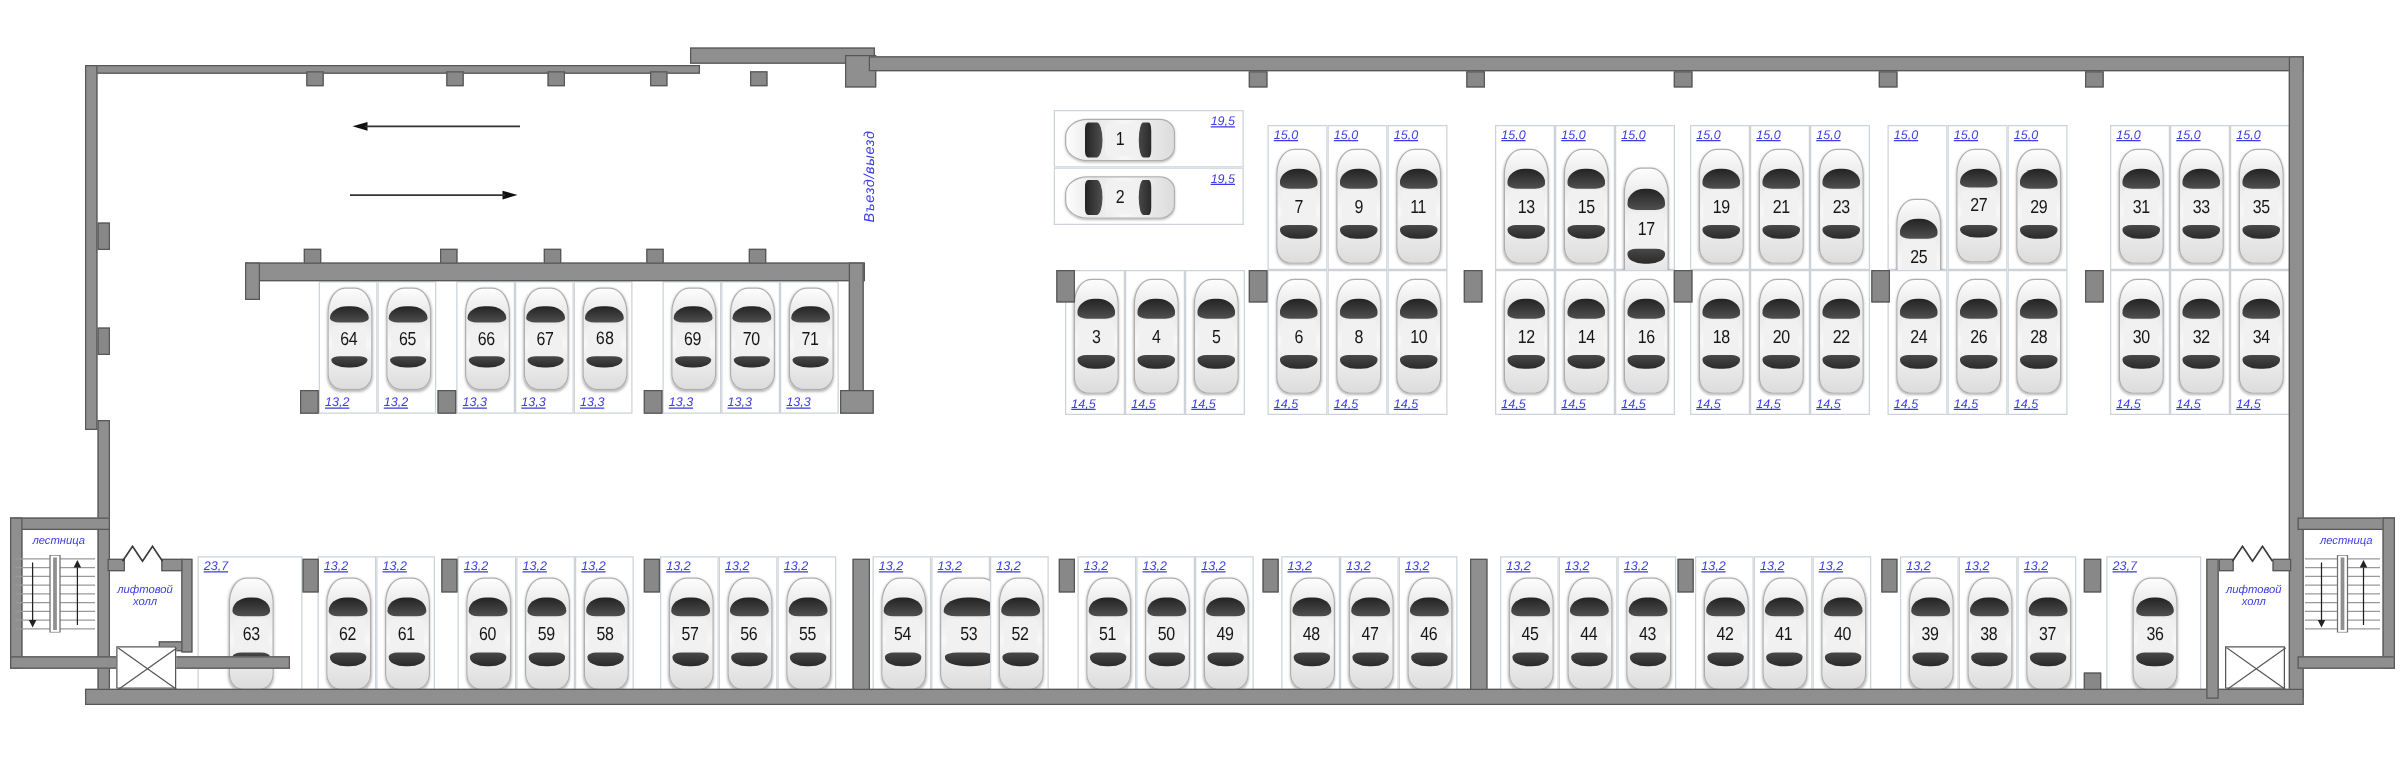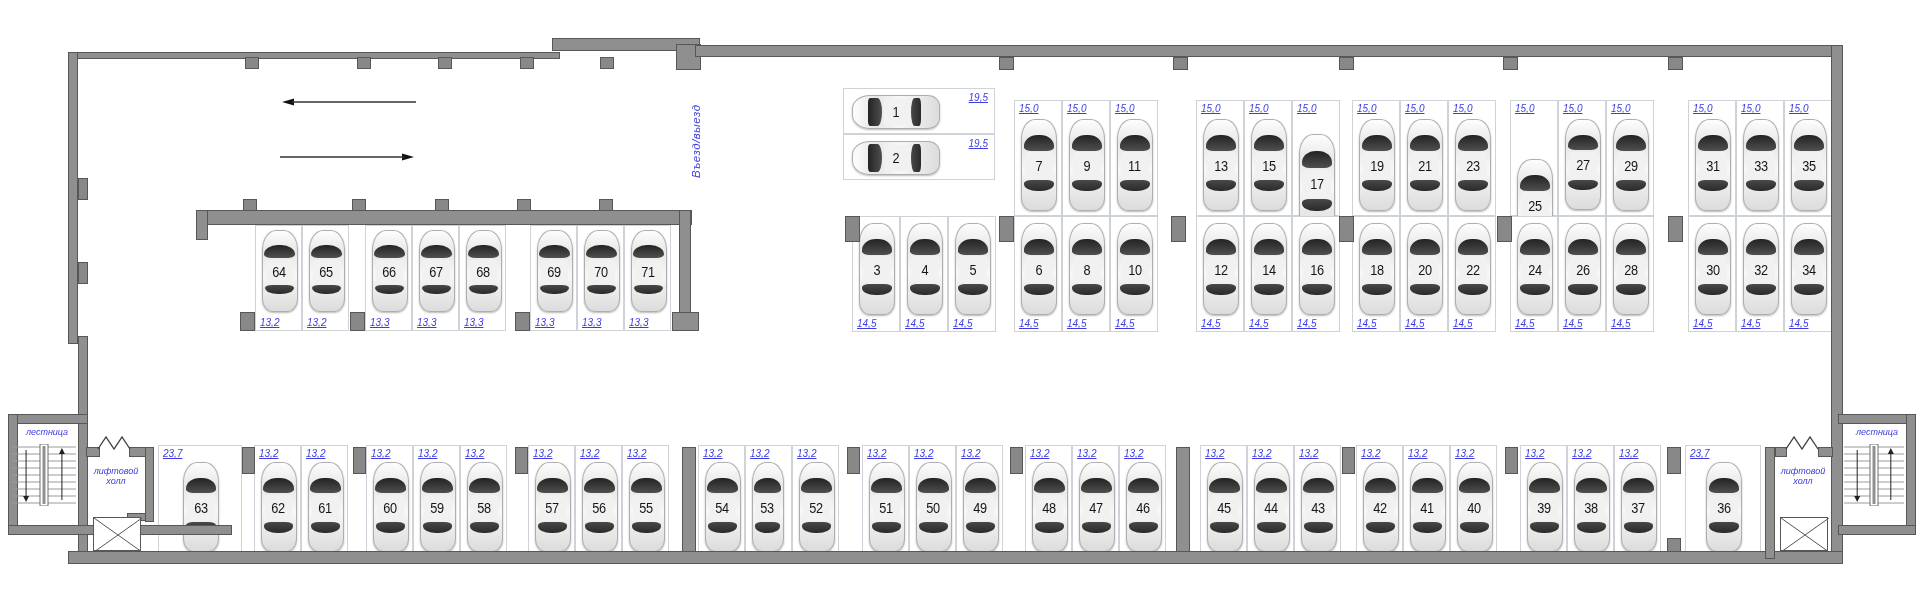--- a/index.html
+++ b/index.html
@@ -478,21 +478,21 @@
       <div class="car" style="left: 5.5px; top: 4px; width: 36px; height: 82px;">
         <div class="ws"></div>
         <div class="roof">
           <span class="num">67</span>
         </div>
         <div class="rw"></div>
       </div>
     </div>
     <div class="spot" style="left: 459px; top: 225px; width: 47px; height: 106px;">
       <span class="area" style="bottom: 2px; left: 4px;">13,3</span>
-      <div class="car" style="left: 5.5px; top: 4px; width: 36px; height: 82px;">
+      <div class="car" style="left: 5.5px; top: 4px; width: 36px; height: 82px; font-family: Liberation Mono, monospace;">
         <div class="ws"></div>
         <div class="roof">
           <span class="num">68</span>
         </div>
         <div class="rw"></div>
       </div>
     </div>
     <div class="spot" style="left: 530px; top: 225px; width: 47px; height: 106px;">
       <span class="area" style="bottom: 2px; left: 4px;">13,3</span>
       <div class="car" style="left: 5.5px; top: 4px; width: 36px; height: 82px;">
@@ -618,21 +618,21 @@
       <div class="car" style="left: 5.5px; top: 16px; width: 36px; height: 90px;">
         <div class="ws"></div>
         <div class="roof">
           <span class="num">54</span>
         </div>
         <div class="rw"></div>
       </div>
     </div>
     <div class="spot" style="left: 745px; top: 445px; width: 47px; height: 110px;">
       <span class="area" style="top: 2px; left: 4px;">13,2</span>
-      <div class="car" style="left: 5.5px; top: 16px; width: 32px; height: 90px;">
+      <div class="car" style="left: 5.5px; top: 16px; width: 48px; height: 90px;">
         <div class="ws"></div>
         <div class="roof">
           <span class="num">53</span>
         </div>
         <div class="rw"></div>
       </div>
     </div>
     <div class="spot" style="left: 792px; top: 445px; width: 47px; height: 110px;">
       <span class="area" style="top: 2px; left: 4px;">13,2</span>
       <div class="car" style="left: 5.5px; top: 16px; width: 36px; height: 90px;">

